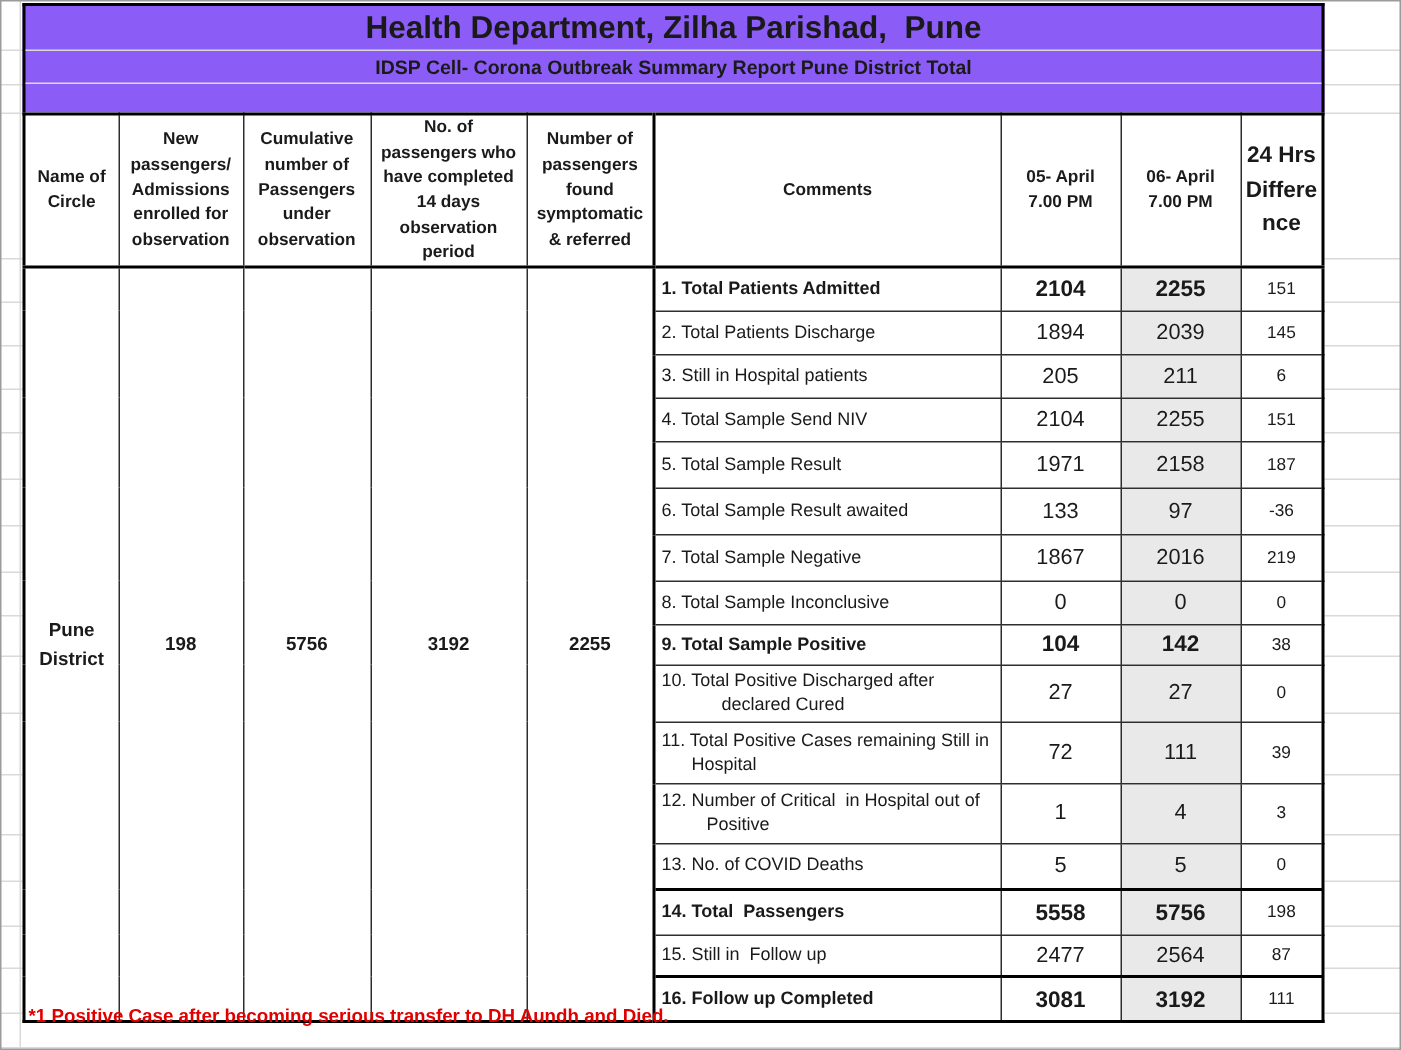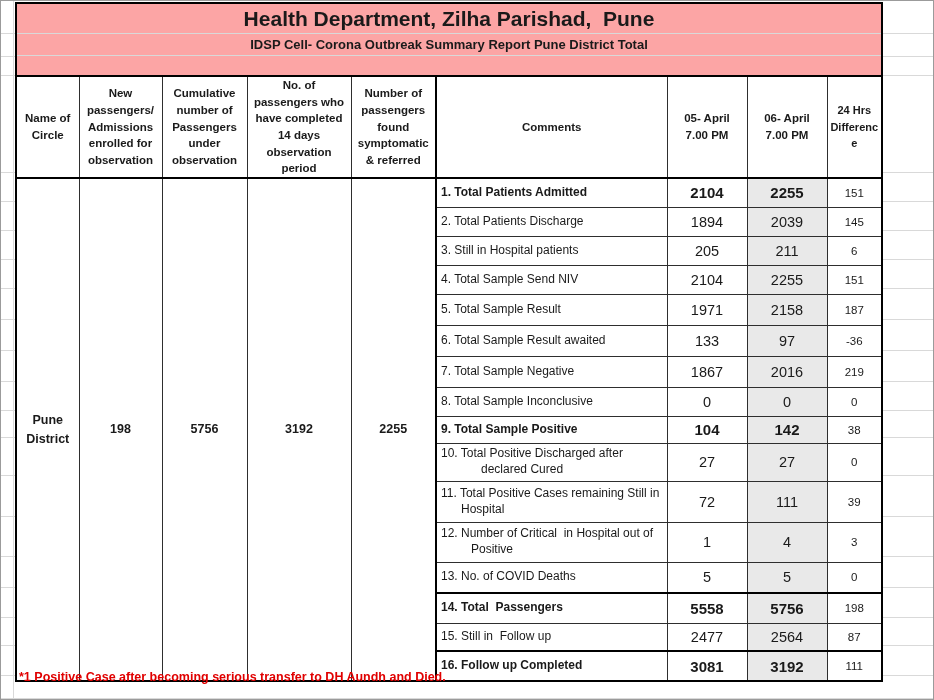--- a/index.html
+++ b/index.html
@@ -10,42 +10,42 @@
     color:#1a1a1a;
   }
   .frame{position:absolute;inset:0;border:1px solid #9b9b9b;box-sizing:border-box;pointer-events:none;z-index:5;}
   
   .gridline-h{position:absolute;left:0;width:934px;height:1px;background:var(--grid,#d9d9d9);z-index:0;}
   .gridline-v{position:absolute;top:0;height:698px;width:1px;background:var(--grid,#d9d9d9);z-index:0;}
 
   
   .titlebox{
     position:absolute;left:15px;top:2px;width:868px;height:73px;box-sizing:border-box;
-    background:#fca5a5;border:2px solid #000;border-bottom:none;z-index:1;
+    background:#8b5cf6;border:2px solid #000;border-bottom:none;z-index:1;
   }
   .title-row{height:30px;line-height:30px;text-align:center;font-size:21px;font-weight:bold;white-space:pre;border-bottom:1px solid var(--grid,#d9d9d9);box-sizing:border-box;}
   .subtitle-row{height:22px;line-height:22px;text-align:center;font-size:13px;font-weight:bold;white-space:pre;border-bottom:1px solid var(--grid,#d9d9d9);box-sizing:border-box;}
   .date-row{height:18px;line-height:17px;text-align:center;font-size:12px;font-weight:bold;white-space:pre;}
 
   
   table.report{
     position:absolute;left:15px;top:75px;z-index:1;background:#fff;
     border-collapse:collapse;table-layout:fixed;width:868px;
     border:2px solid #000;
   }
   .report th,.report td{
     border:1px solid #2e2e2e;box-sizing:border-box;padding:0;vertical-align:middle;
     overflow:hidden;
   }
   .report thead tr{height:97px;}
   .report th{
     font-size:11.5px;font-weight:bold;text-align:center;white-space:pre-line;
     line-height:1.45;border-bottom:2px solid #000;overflow-wrap:break-word;padding:0 2px;
   }
-  th.diff-h{font-size:11px;line-height:1.5;}
+  th.diff-h{font-size:15px;line-height:1.5;}
   .comments-col{border-left:2px solid #000 !important;}
   td.summary{
     font-size:12.5px;font-weight:bold;text-align:center;vertical-align:middle;
     line-height:1.5;padding:0 3px;overflow-wrap:break-word;
   }
   td.label-cell{
     font-size:12px;text-align:left;padding:1px 4px 1px 4px;white-space:pre-wrap;line-height:1.3;
   }
   td.num{font-size:14.5px;text-align:center;}
   td.diff{font-size:11.5px;text-align:center;}

